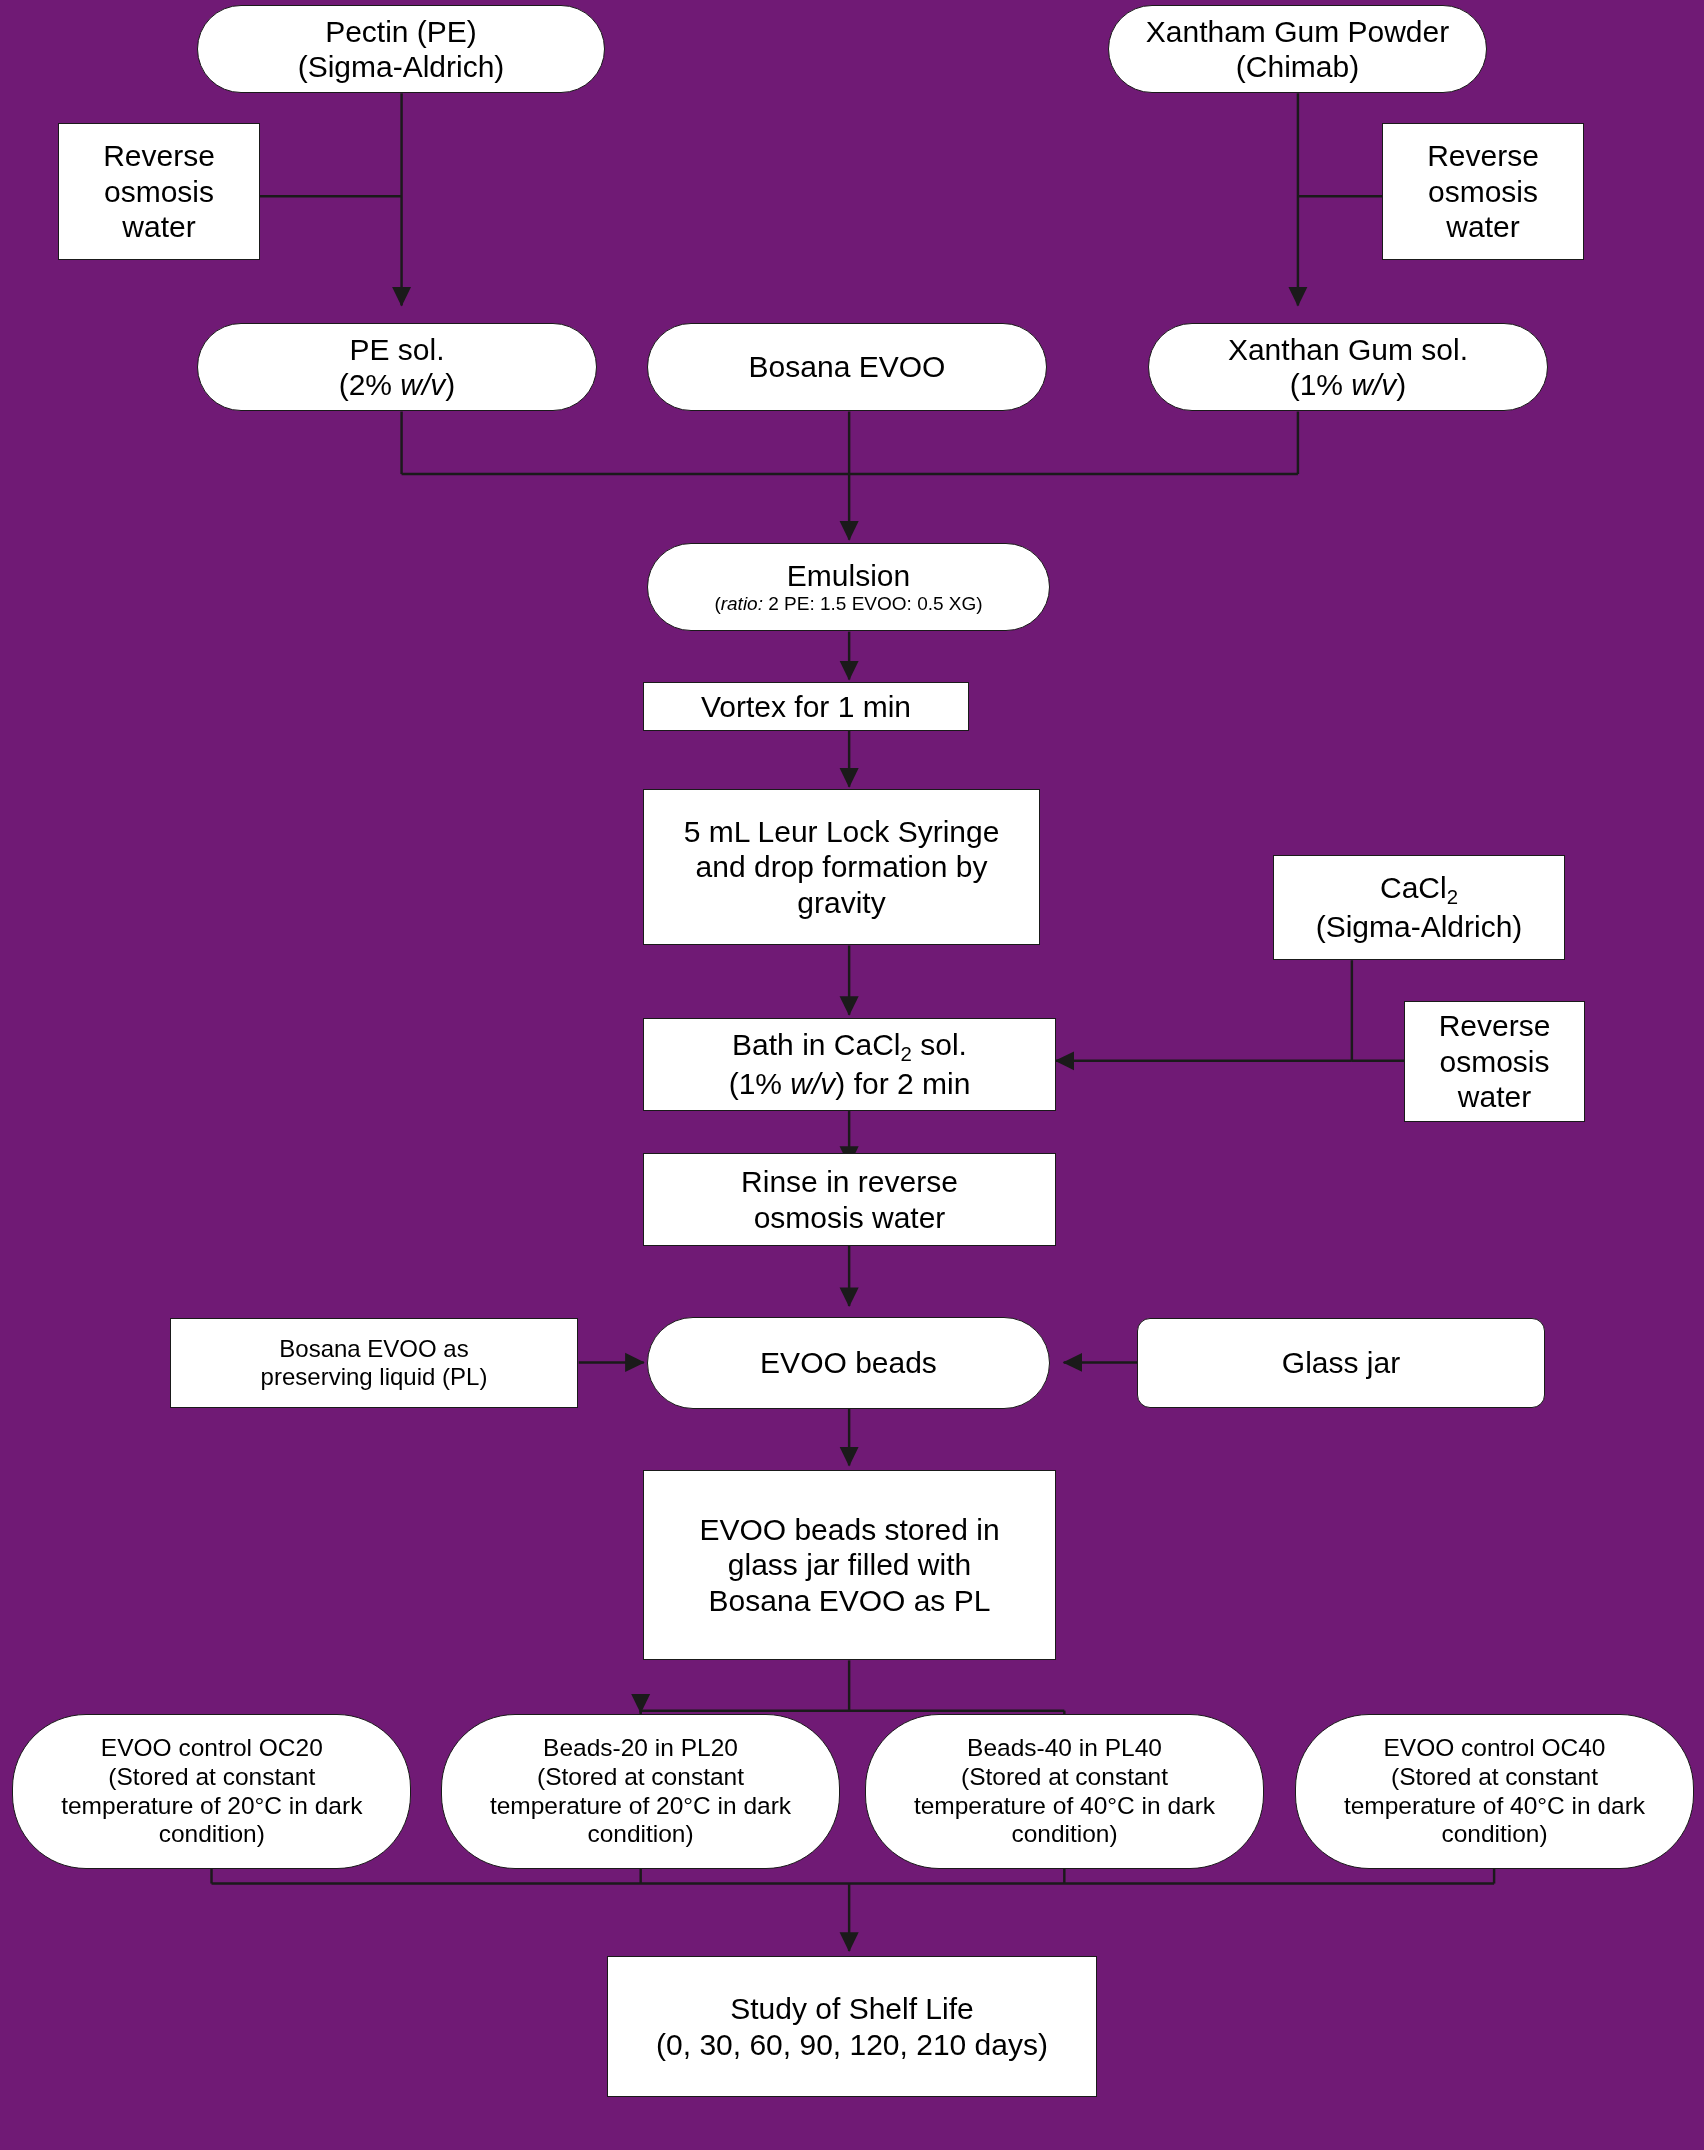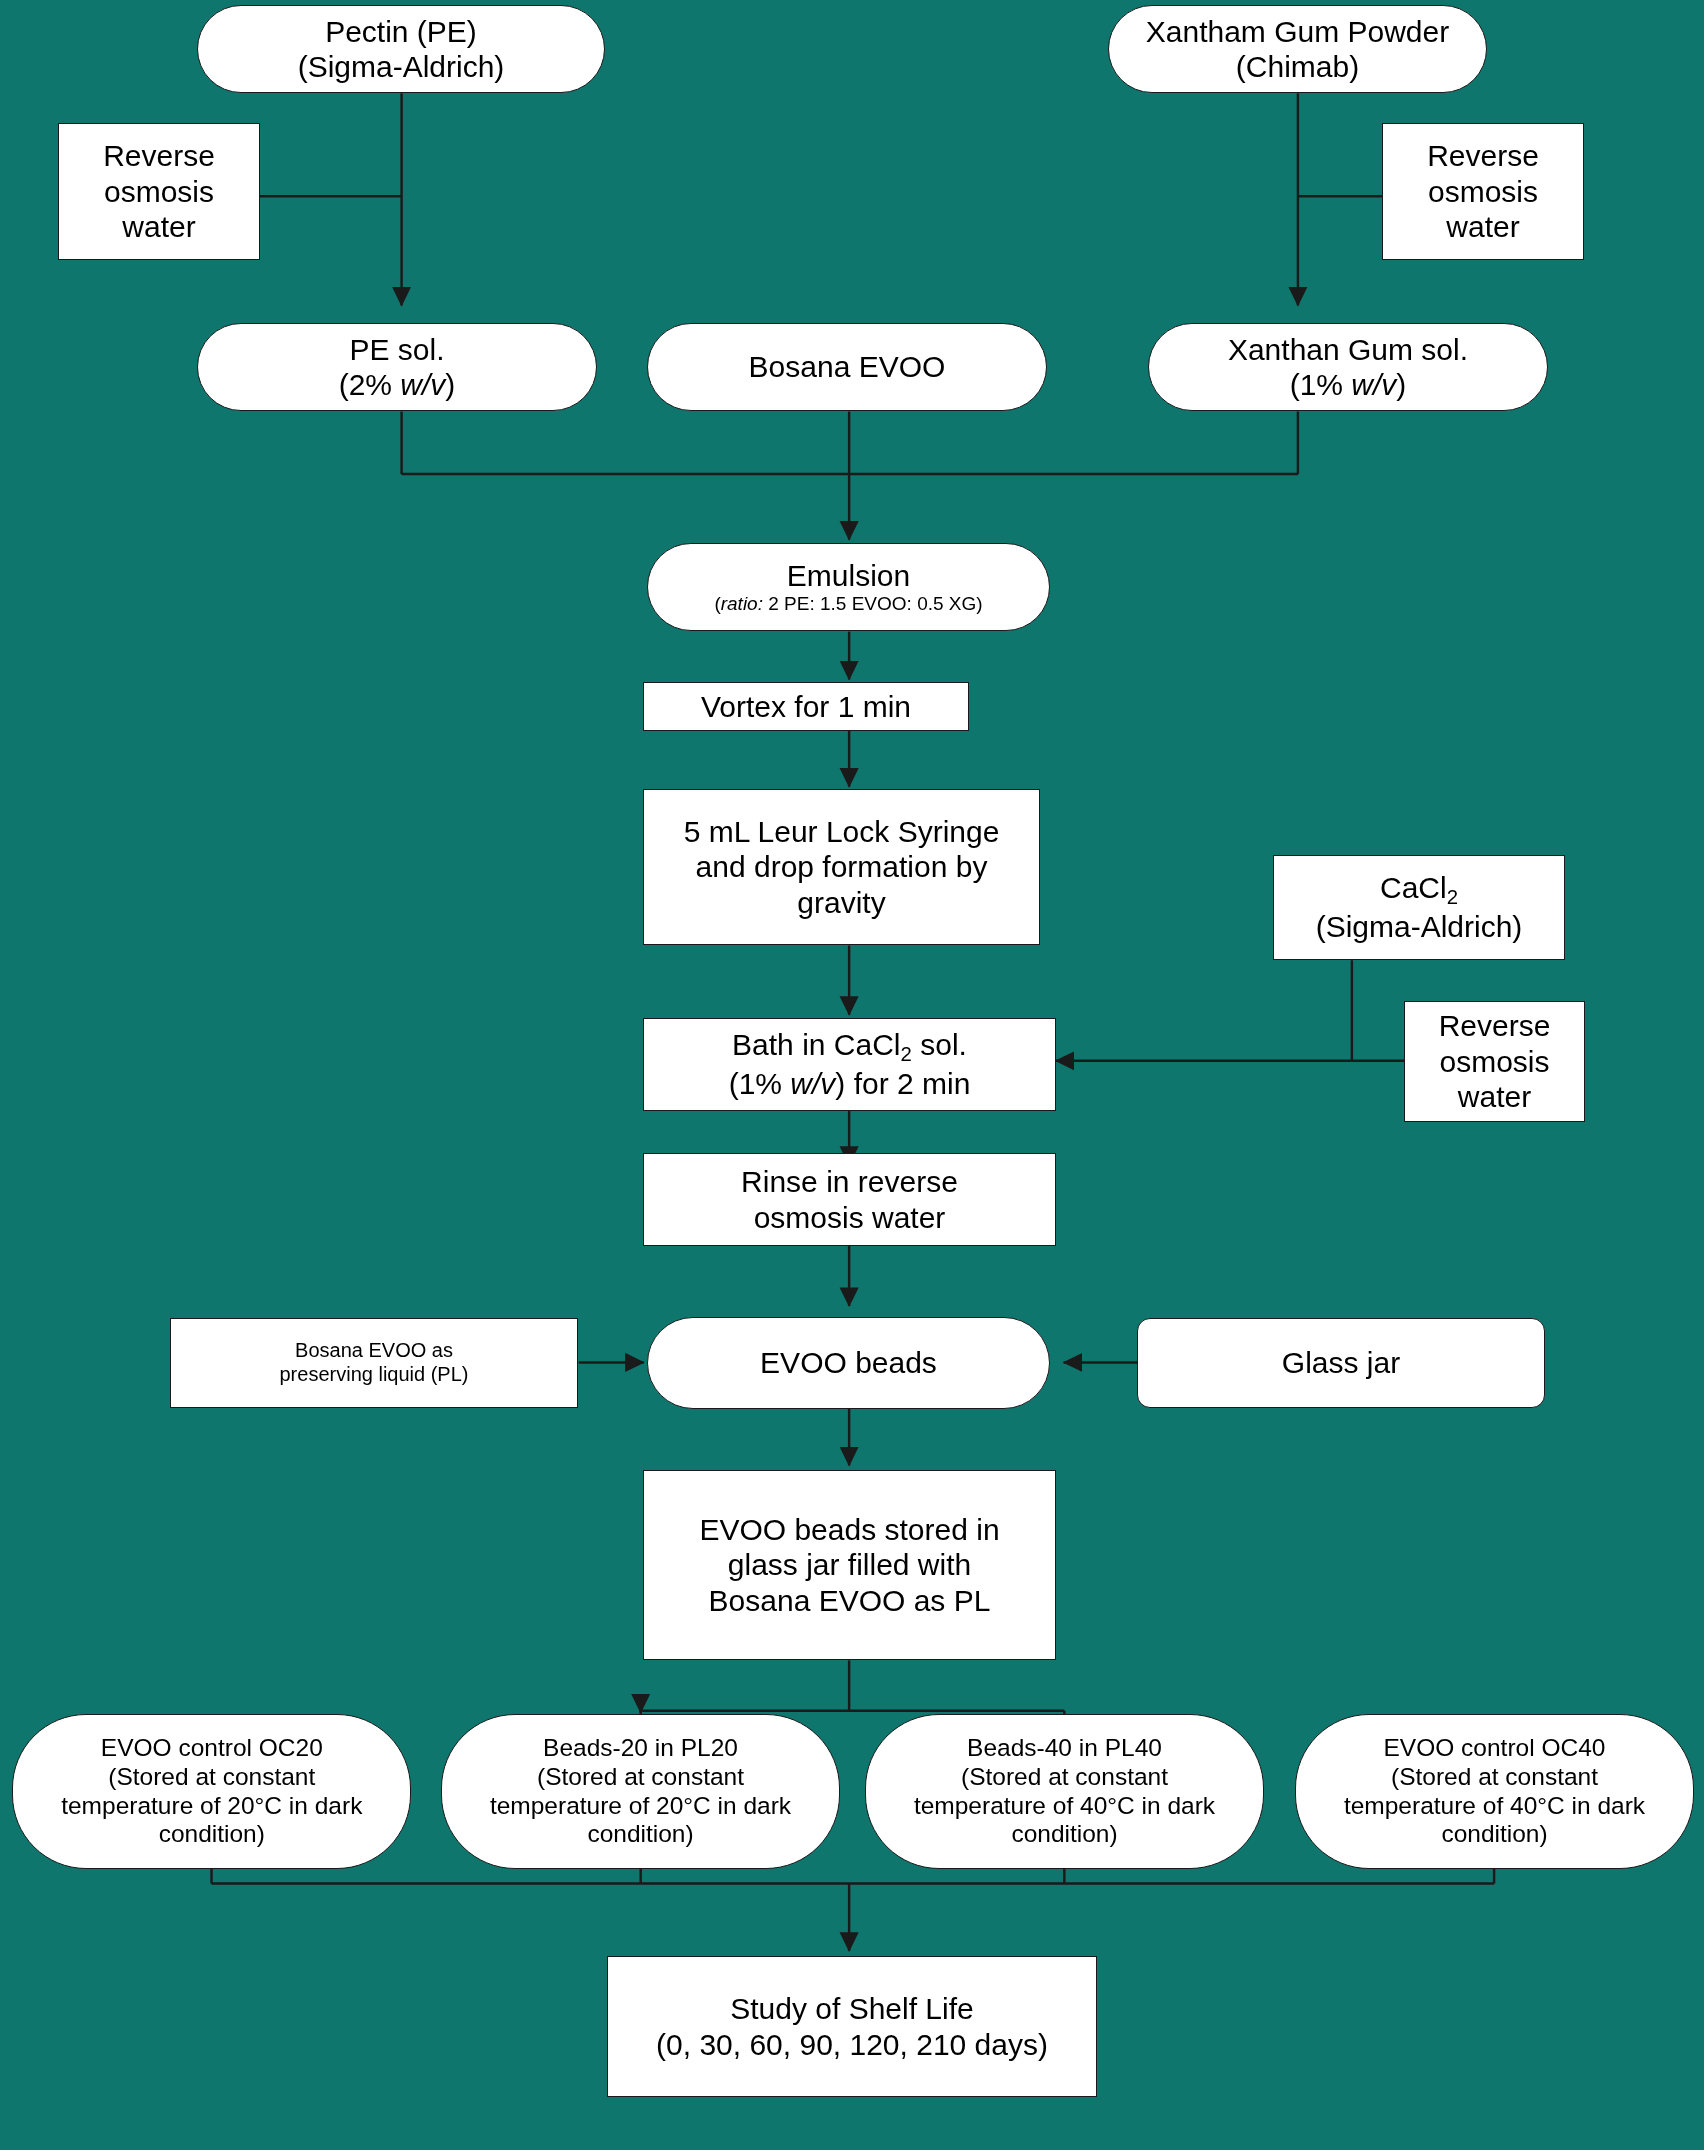--- a/index.html
+++ b/index.html
@@ -1,41 +1,41 @@
 <!DOCTYPE html>
 <html style="font-size:9.8px"><head>
 <meta charset="utf-8">
 <style>
   html,body{margin:0;padding:0;background:#ffffff;}
   #stage{
     position:relative;
     width:1705px;
     height:2151px;
-    background:#0f766e;
+    background:#701a75;
     font-family:"Liberation Sans", sans-serif;
     overflow:hidden;
   }
   svg#wires{position:absolute;left:0;top:0;width:1705px;height:2151px;}
   .node{
     position:absolute;
     box-sizing:border-box;
     border:1.8px solid #1a1a1a;
     background:#ffffff;
     display:flex;
     align-items:center;
     justify-content:center;
     text-align:center;
     color:#000000;
     line-height:1.18;
   }
   .rect{border-radius:0;}
   .stadium{border-radius:61px;}
   .t{display:block;width:100%;padding:0 6.1px;box-sizing:border-box;}
   .fs-lg{font-size:30px;}
-  .fs-md{font-size:20px;}
+  .fs-md{font-size:24px;}
   .fs-sm{font-size:24.5px;}
   .fs-xs{font-size:19px;}
   .ital{font-style:italic;}
   sub{font-size:0.68em;vertical-align:-0.28em;}
 </style>
 </head>
 <body>
 
 <div id="stage">
 

